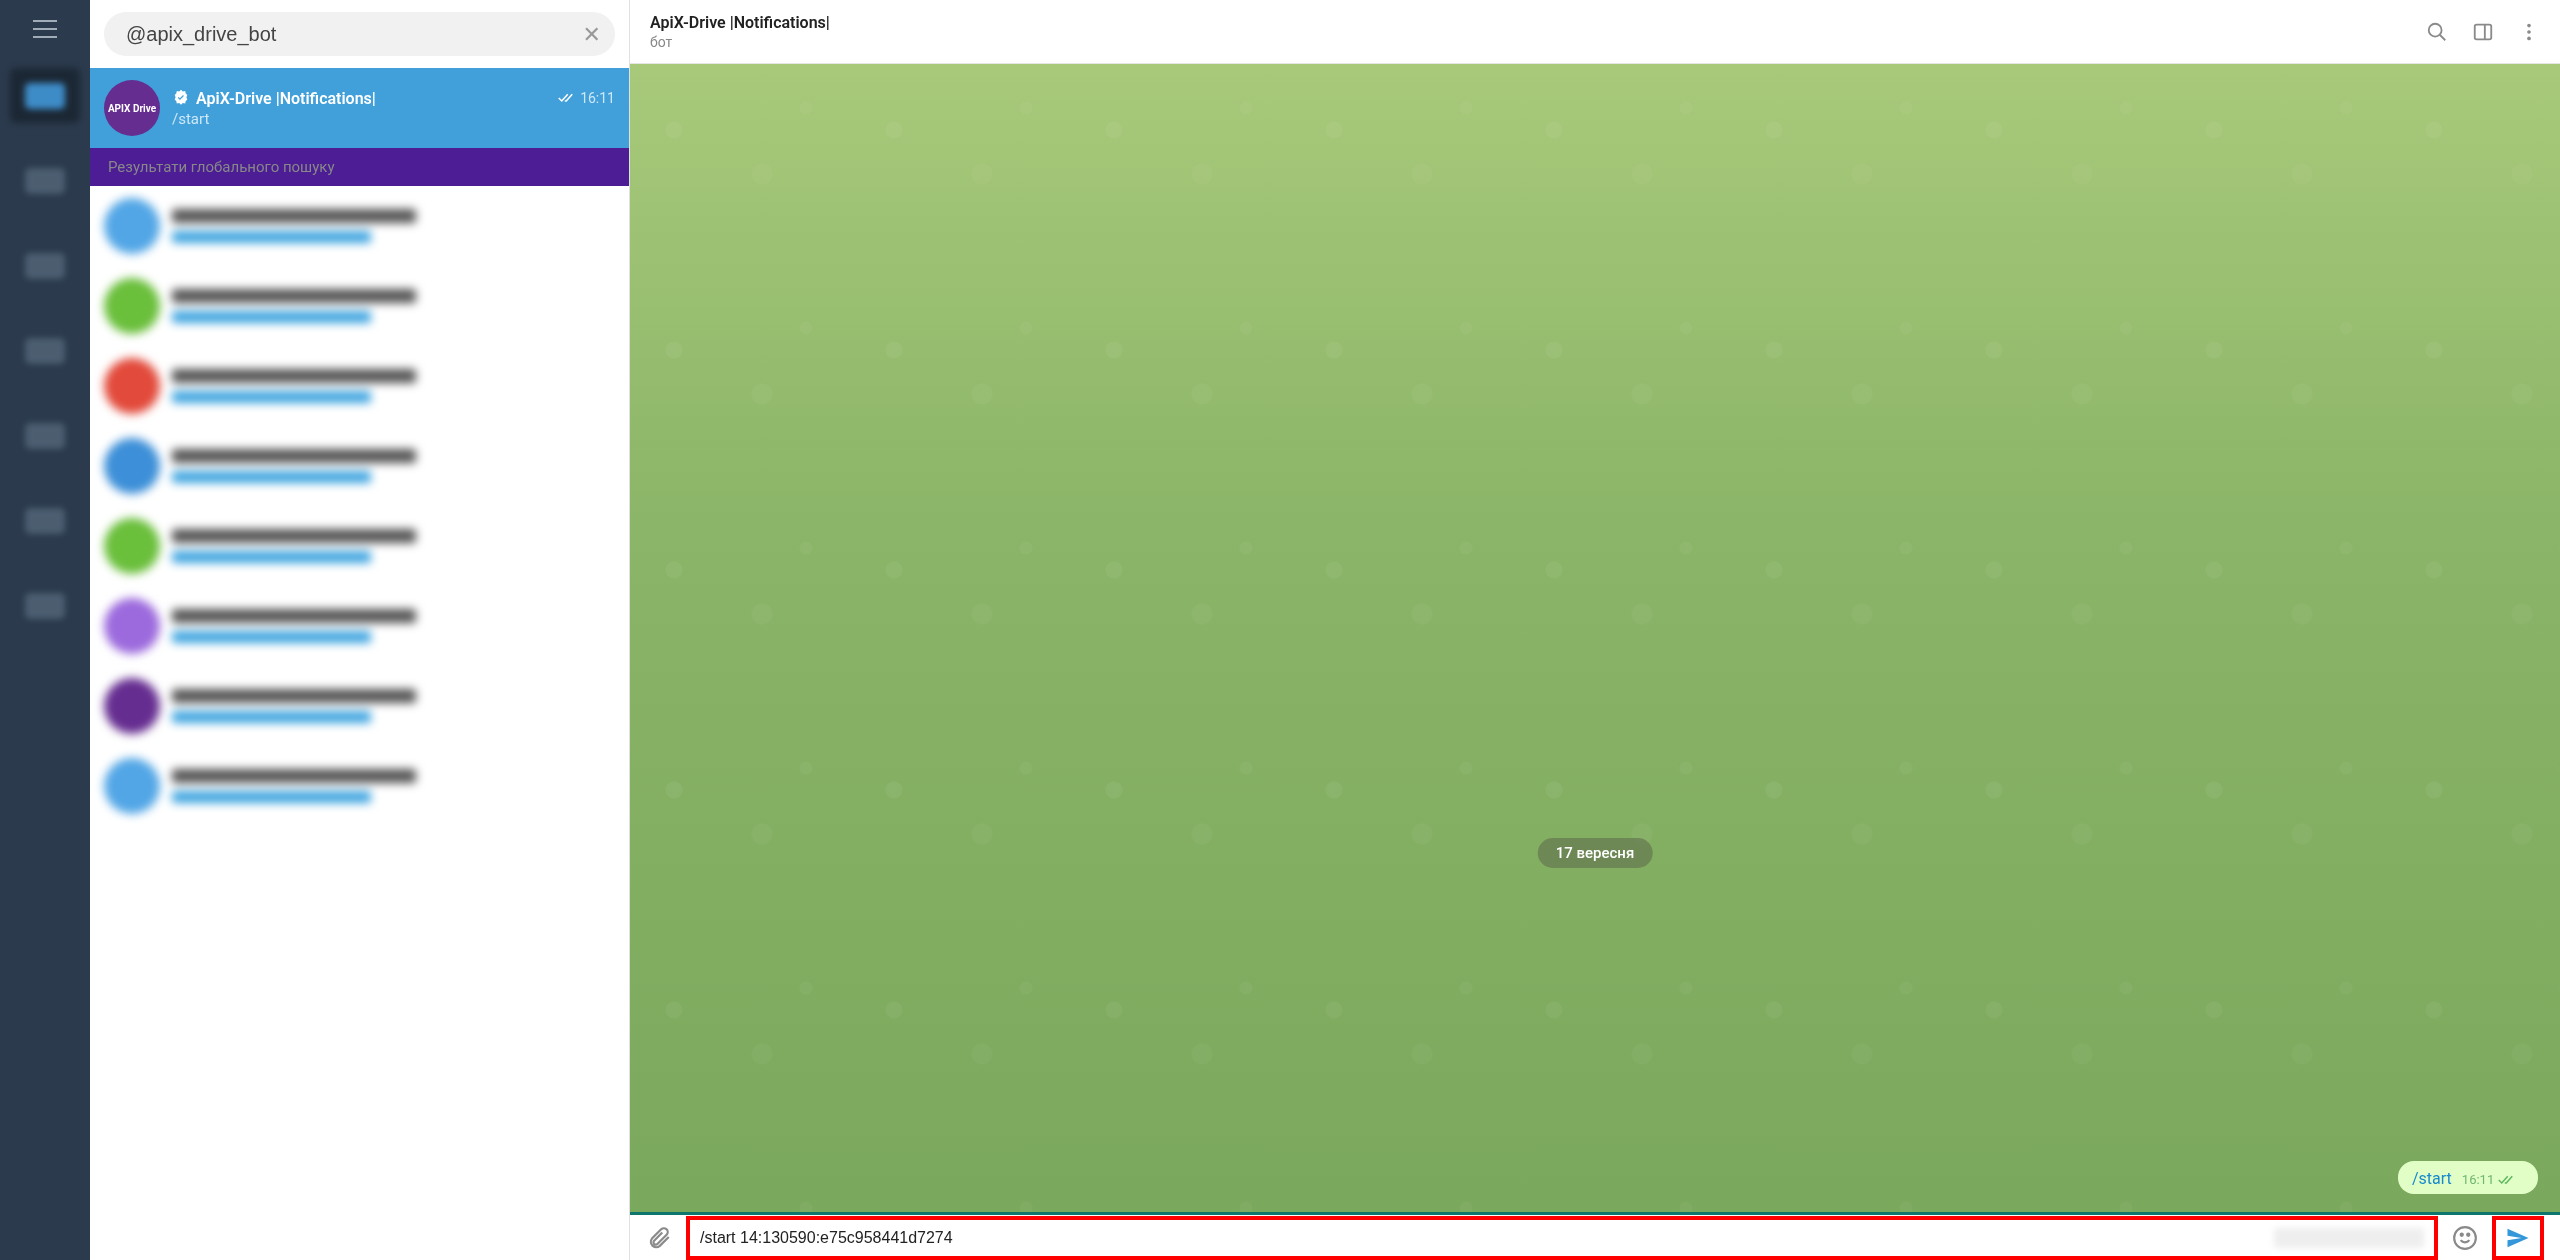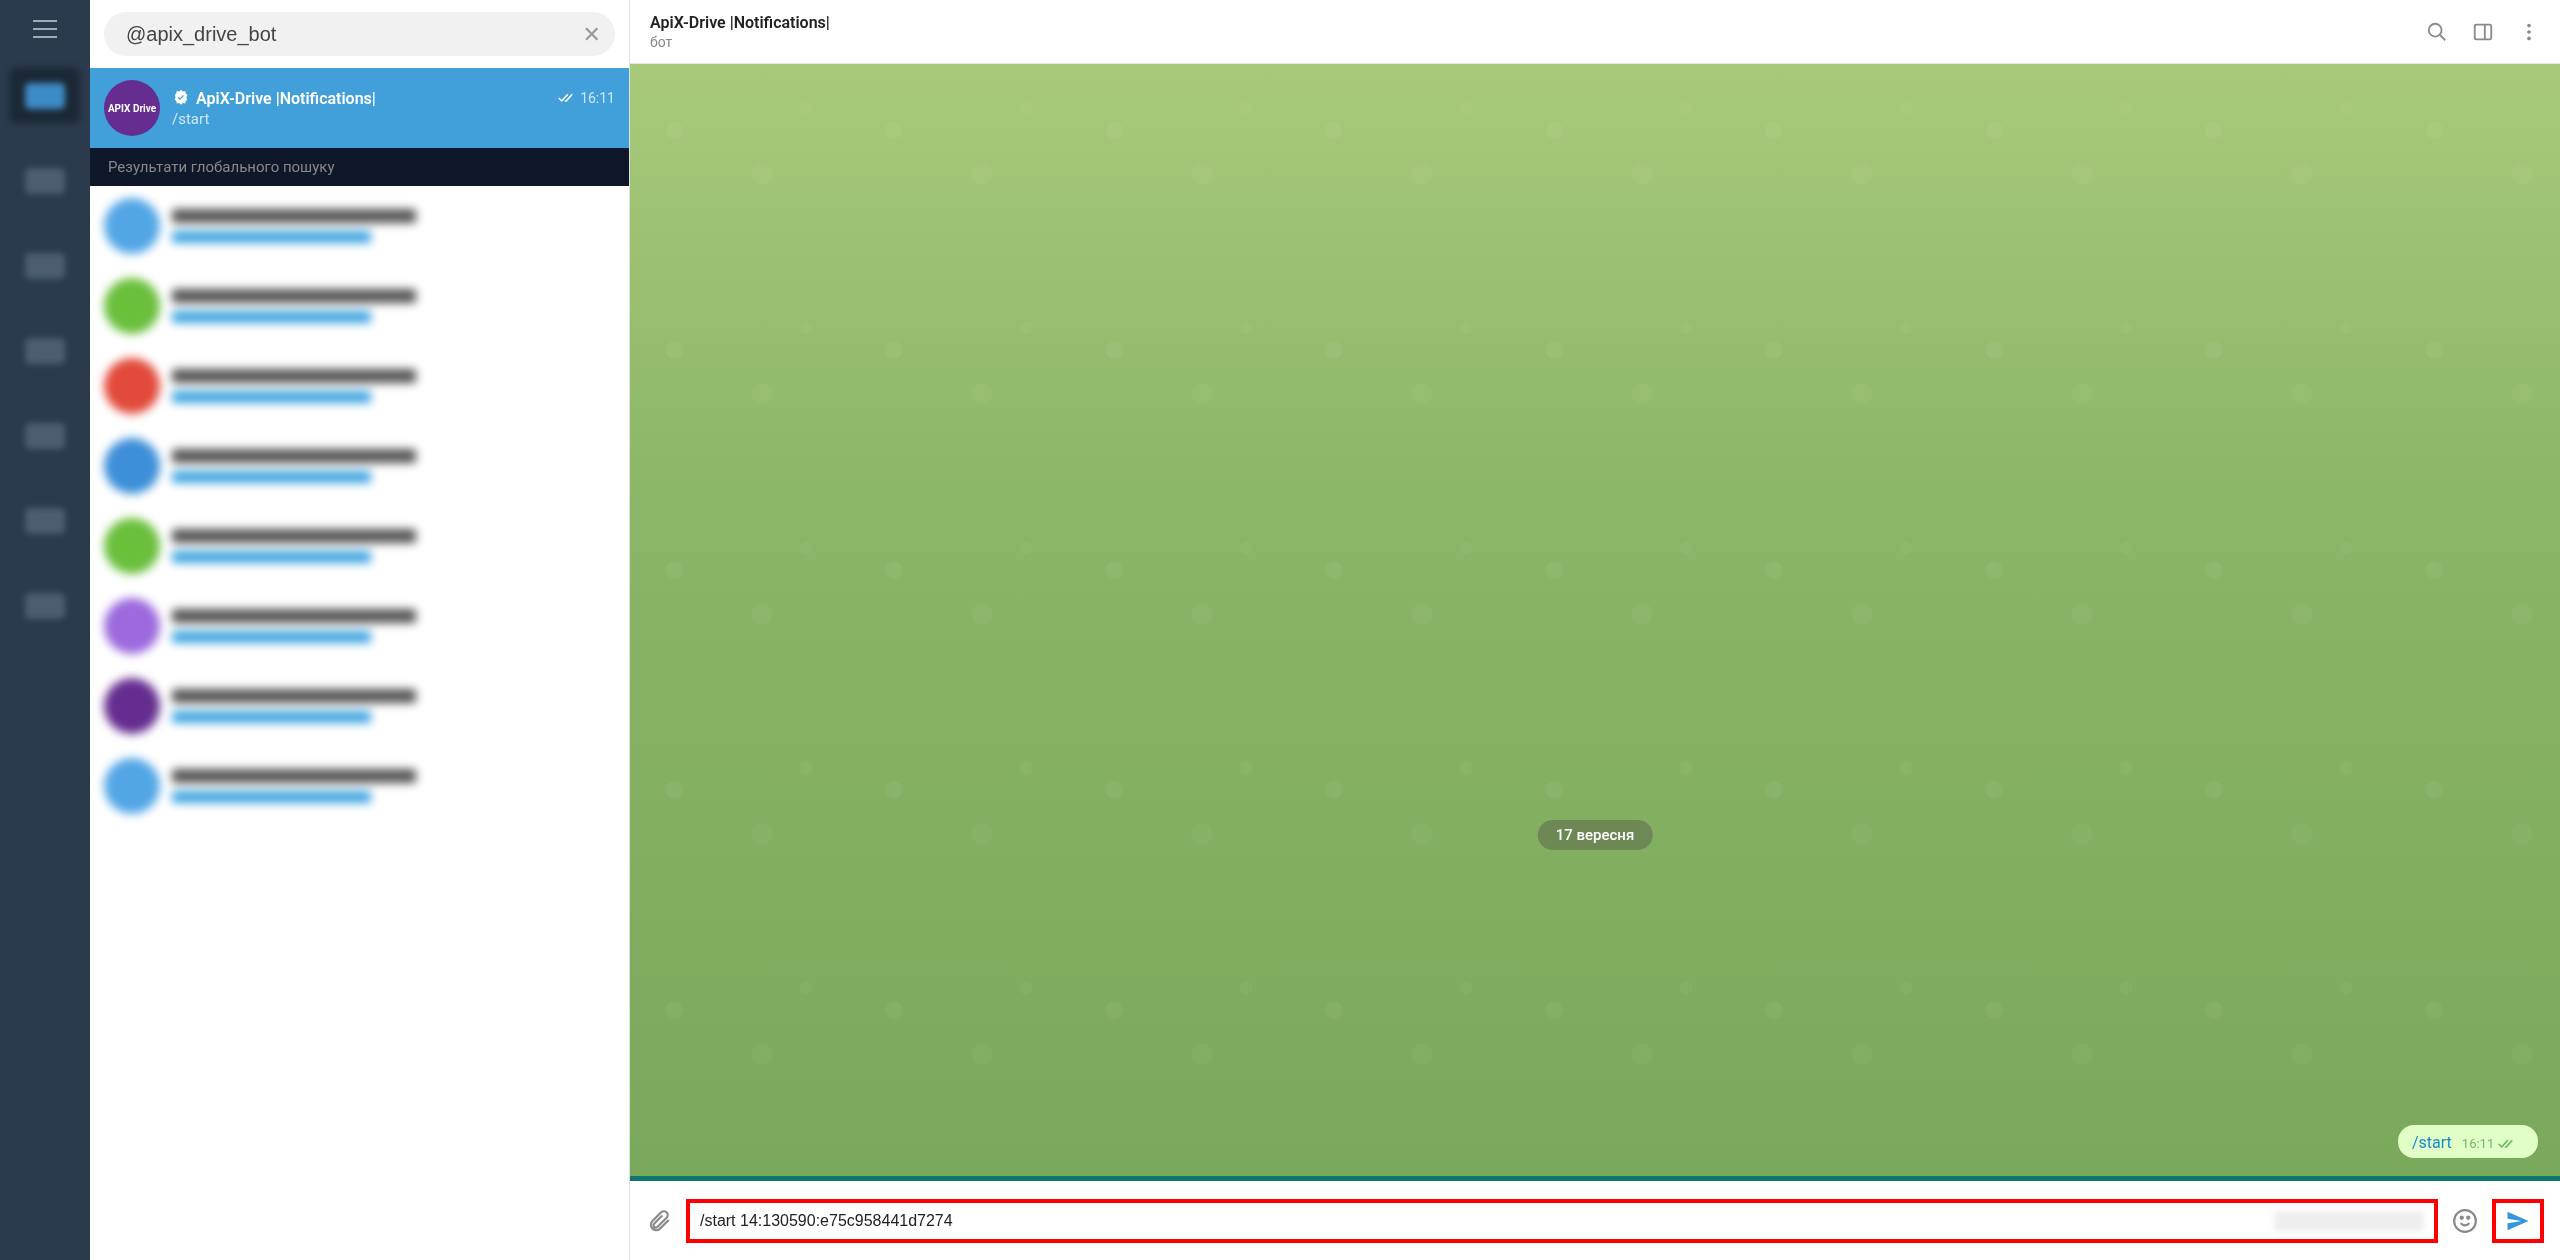--- a/index.html
+++ b/index.html
@@ -27,21 +27,21 @@
 .chat-avatar { width: 56px; height: 56px; border-radius: 50%; margin-right: 12px; flex-shrink: 0; display: flex; align-items: center; justify-content: center; font-size: 10px; color: #fff; font-weight: bold; }
 .chat-avatar.apix { background: #652d90; }
 .chat-info { flex: 1; min-width: 0; }
 .chat-title-row { display: flex; align-items: center; justify-content: space-between; }
 .chat-title { font-weight: 600; font-size: 16px; display: flex; align-items: center; gap: 6px; }
 .chat-item.selected .chat-title { color: #fff; }
 .verified-badge { width: 18px; height: 18px; display:inline-flex; }
 .chat-time { font-size: 14px; color: #cde8f9; display: flex; align-items: center; gap: 4px; }
 .chat-preview { font-size: 15px; color: #cde8f9; margin-top: 2px; }
 
-.section-header { padding: 10px 18px; color: #888; font-size: 15px; background: #0f172a; }
+.section-header { padding: 10px 18px; color: #888; font-size: 15px; background: #4c1d95; }
 
 .blurred-item { display: flex; align-items: center; padding: 12px 14px; filter: blur(5px); }
 .blur-avatar { width: 56px; height: 56px; border-radius: 50%; margin-right: 12px; flex-shrink: 0; }
 .blur-text { flex: 1; }
 .blur-line1 { height: 14px; background: #555; width: 55%; border-radius: 3px; margin-bottom: 8px; }
 .blur-line2 { height: 12px; background: #3da4e0; width: 45%; border-radius: 3px; }
 
 
 .conversation { flex: 1; display: flex; flex-direction: column; }
 .conv-header { height: 64px; border-bottom: 1px solid #e6e6e6; display: flex; align-items: center; padding: 0 20px; justify-content: space-between; }
@@ -51,21 +51,21 @@
 .conv-header-right { display: flex; align-items: center; gap: 24px; color: #8a8a8a; }
 .header-icon { cursor: pointer; display: flex; align-items: center; }
 
 .conv-body { flex: 1; position: relative; background: linear-gradient(180deg, #a8c97a 0%, #8bb568 40%, #7aa85c 100%); overflow: hidden; }
 .conv-body::before { content: ""; position: absolute; inset: 0; background-image: radial-gradient(circle at 20% 30%, rgba(255,255,255,0.08) 8px, transparent 9px), radial-gradient(circle at 60% 50%, rgba(255,255,255,0.06) 10px, transparent 11px), radial-gradient(circle at 80% 20%, rgba(255,255,255,0.06) 6px, transparent 7px); background-size: 220px 220px; opacity: .7; }
 .date-pill { position: absolute; top: 50%; left: 50%; transform: translate(-50%, 200px); background: rgba(100,120,80,0.7); color: #fff; padding: 6px 18px; border-radius: 16px; font-size: 15px; font-weight: 500; }
 .msg-out { position: absolute; right: 22px; bottom: 18px; background: #e1fec7; border-radius: 16px; padding: 8px 14px 6px 14px; display: flex; align-items: baseline; gap: 10px; min-width: 140px; }
 .msg-text { color: #168acd; font-size: 16px; }
 .msg-meta { font-size: 13px; color: #6fb76f; display: flex; align-items: center; gap: 4px; }
 
-.conv-input { height: 84px; border-top: 5px solid #0f766e; display: flex; align-items: center; padding: 0 16px; gap: 14px; }
+.conv-input { height: 48px; border-top: 3px solid #0f766e; display: flex; align-items: center; padding: 0 16px; gap: 14px; }
 .attach-icon, .emoji-icon { color: #8a8a8a; cursor: pointer; display: flex; }
 .input-field-wrap { flex: 1; position: relative; border: 4px solid #ff0000; height: 44px; display: flex; align-items: center; padding: 0 10px; }
 .input-field-wrap input { border: none; outline: none; width: 100%; font-size: 16px; color: #222; }
 .input-redact { position: absolute; right: 10px; top: 50%; transform: translateY(-50%); width: 150px; height: 20px; background: #eee; filter: blur(3px); border-radius: 3px; }
 .send-btn { border: 4px solid #ff0000; width: 52px; height: 44px; display: flex; align-items: center; justify-content: center; cursor: pointer; }
 .send-btn svg { fill: #3497d9; }
 
 .checks { display: inline-flex; }
 .checks svg { width: 18px; height: 12px; }
 </style>

